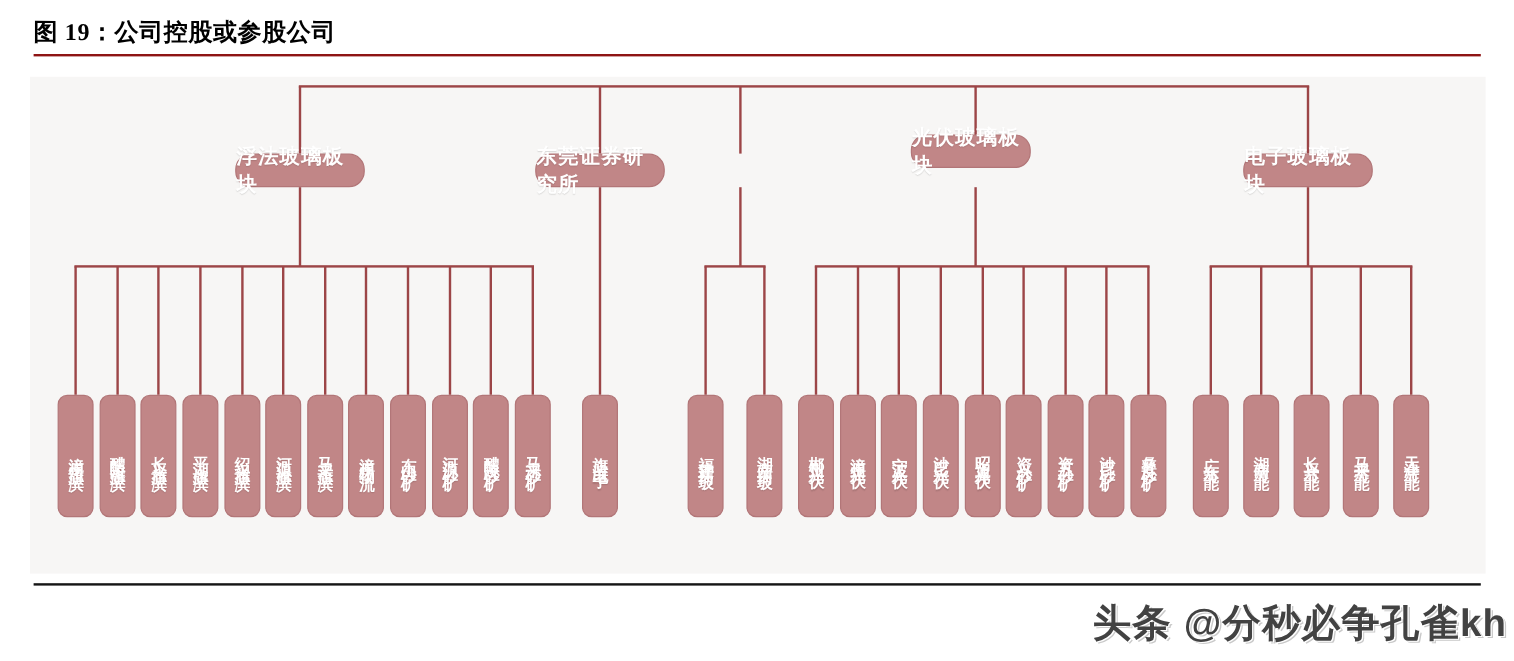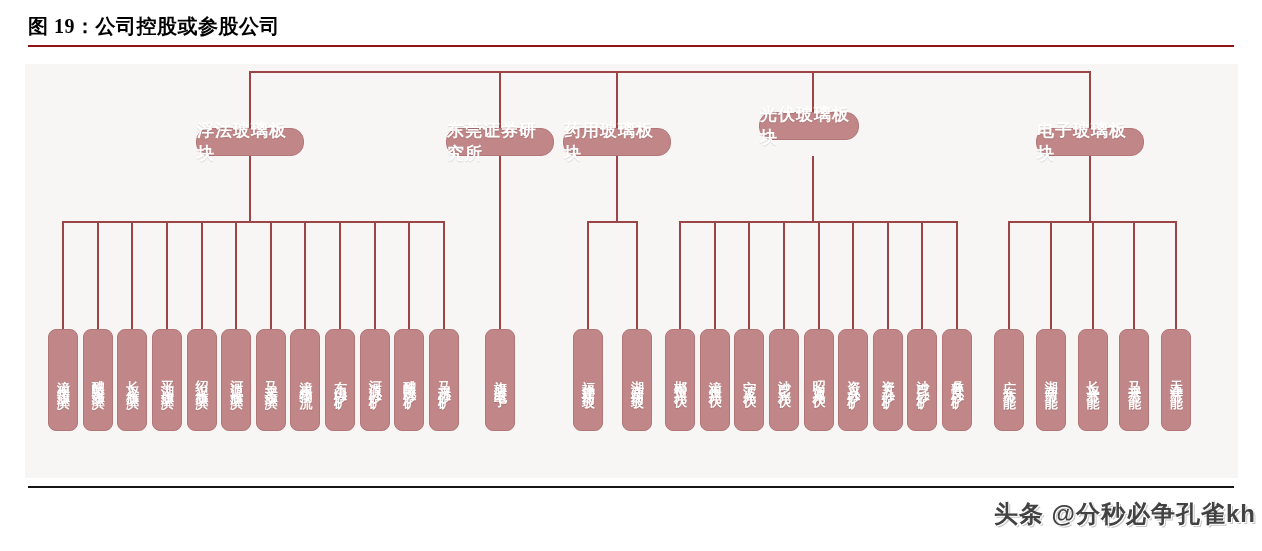--- a/index.html
+++ b/index.html
@@ -41,21 +41,21 @@
     position:absolute; left:28px; top:486px; width:1206px; height:2px;
     background:#151515;
   }
   .source-note {
     position:absolute; left:28px; top:497px;
     font-family:"Liberation Serif", serif;
     font-size:17px; font-weight:600; color:#111; letter-spacing:0.5px;
   }
   .watermark {
     position:absolute; right:6px; top:498px;
-    font-size:24px; font-weight:700; color:#424242; letter-spacing:1px;
+    font-size:32px; font-weight:700; color:#424242; letter-spacing:1px;
     text-shadow:1px 1px 0 #ffffff, 2px 2px 0 #c9c9c9;
   }
 </style>
 </head>
 <body>
 
 <div class="page">
   <div class="figure-title">图 19：公司控股或参股公司</div>
   <div class="title-rule"></div>
   <div class="panel"></div>
@@ -87,21 +87,20 @@
       <div class="company-box" style="left: 359.727px; top: 329px;">河源砂矿</div>
       <div class="line" style="left: 408.364px; top: 222px; width: 2px; height: 107px;"></div>
       <div class="company-box" style="left: 394.364px; top: 329px;">醴陵砂矿</div>
       <div class="line" style="left: 443px; top: 222px; width: 2px; height: 107px;"></div>
       <div class="company-box" style="left: 429px; top: 329px;">马来砂矿</div>
       <div class="line" style="left: 499px; top: 72px; width: 2px; height: 56px;"></div>
       <div class="segment-box" style="left: 446px; top: 128px; width: 108px;">东莞证券研究所</div>
       <div class="line" style="left: 499px; top: 156px; width: 2px; height: 173px;"></div>
       <div class="company-box" style="left: 485px; top: 329px;">旗滨电子</div>
       <div class="line" style="left: 616px; top: 72px; width: 2px; height: 56px;"></div>
-      <div class="segment-box" style="left: 563px; top: 128px; width: 108px;">药用玻璃板块</div>
       <div class="line" style="left: 616px; top: 156px; width: 2px; height: 66px;"></div>
       <div class="line" style="left: 587px; top: 221px; width: 51px; height: 2px;"></div>
       <div class="line" style="left: 587px; top: 222px; width: 2px; height: 107px;"></div>
       <div class="company-box" style="left: 573px; top: 329px;">福建药玻</div>
       <div class="line" style="left: 636px; top: 222px; width: 2px; height: 107px;"></div>
       <div class="company-box" style="left: 622px; top: 329px;">湖南药玻</div>
       <div class="line" style="left: 812px; top: 72px; width: 2px; height: 56px;"></div>
       <div class="segment-box" style="left: 759px; top: 112px; width: 100px;">光伏玻璃板块</div>
       <div class="line" style="left: 812px; top: 156px; width: 2px; height: 66px;"></div>
       <div class="line" style="left: 679px; top: 221px; width: 279px; height: 2px;"></div>

